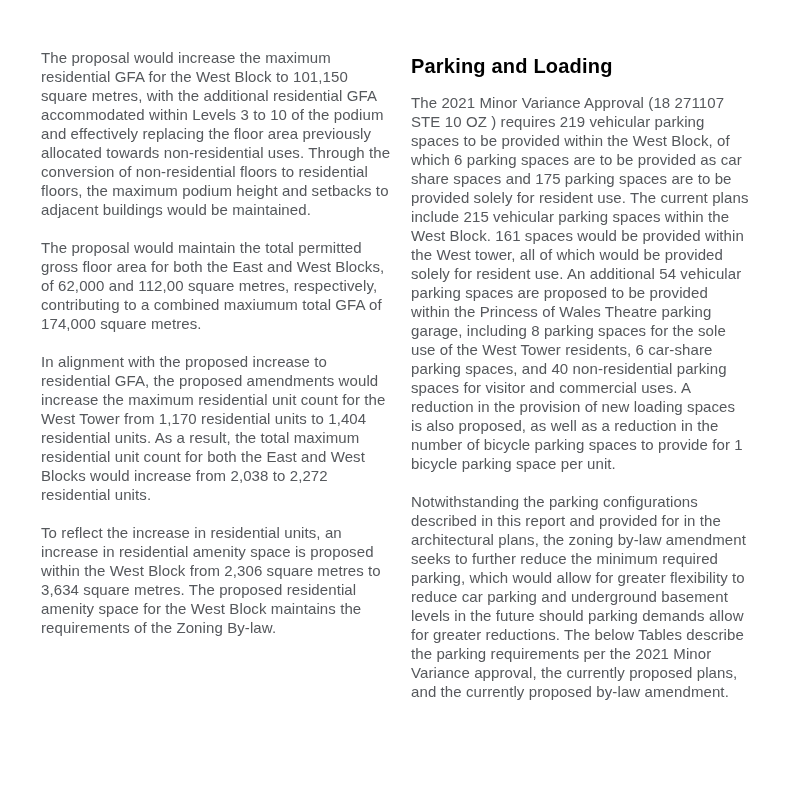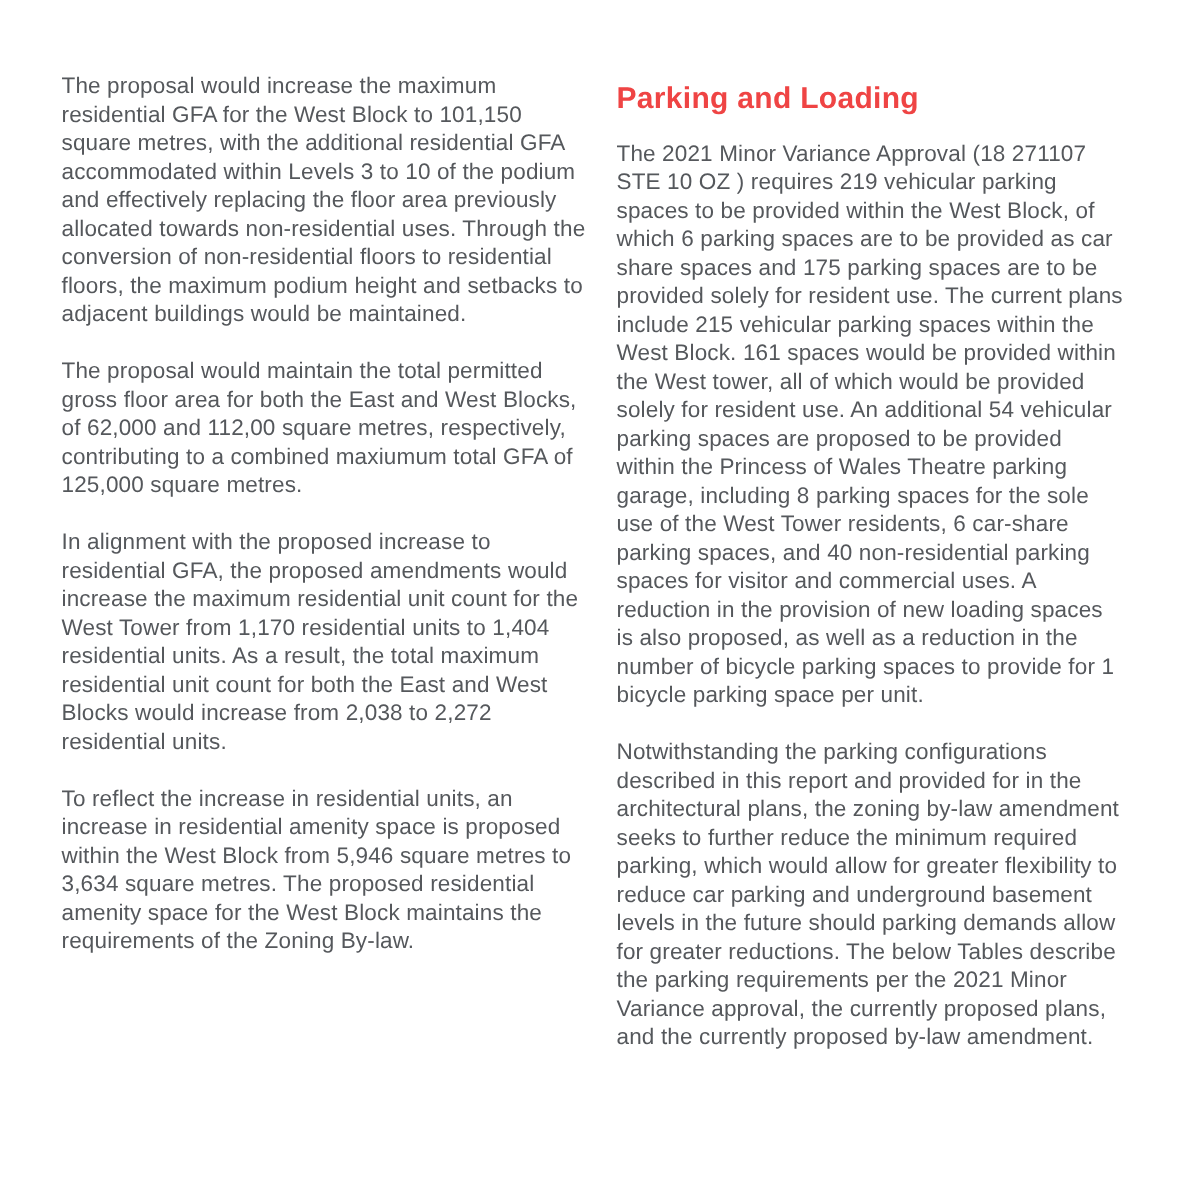--- a/index.html
+++ b/index.html
@@ -40,38 +40,38 @@
     letter-spacing: 0.1px;
     color: #55585c;
     text-align: left;
   }
   .section-heading {
     margin: 30px 0 15px 0;
     font-size: 20px;
     line-height: 24px;
     font-weight: 700;
     letter-spacing: 0.2px;
-    color: #ef4444;
+    color: #000000;
   }
   .col.right .section-heading:first-child {
     margin-top: 6px;
   }
 </style>
 </head>
 <body>
 
 <div class="page">
 
   <div class="col left">
     <p class="body-text">The proposal would increase the maximum residential GFA for the West Block to 101,150 square metres, with the additional residential GFA accommodated within Levels 3 to 10 of the podium and effectively replacing the floor area previously allocated towards non-residential uses. Through the conversion of non-residential floors to residential floors, the maximum podium height and setbacks to adjacent buildings would be maintained.</p>
-    <p class="body-text">The proposal would maintain the total permitted gross floor area for both the East and West Blocks, of 62,000 and 112,00 square metres, respectively, contributing to a combined maxiumum total GFA of 125,000 square metres.</p>
+    <p class="body-text">The proposal would maintain the total permitted gross floor area for both the East and West Blocks, of 62,000 and 112,00 square metres, respectively, contributing to a combined maxiumum total GFA of 174,000 square metres.</p>
 
     <p class="body-text">In alignment with the proposed increase to residential GFA, the proposed amendments would increase the maximum residential unit count for the West Tower from 1,170 residential units to 1,404 residential units. As a result, the total maximum residential unit count for both the East and West Blocks would increase from 2,038 to 2,272 residential units.</p>
 
-    <p class="body-text">To reflect the increase in residential units, an increase in residential amenity space is proposed within the West Block from 5,946 square metres to 3,634 square metres. The proposed residential amenity space for the West Block maintains the requirements of the Zoning By-law.</p>
+    <p class="body-text">To reflect the increase in residential units, an increase in residential amenity space is proposed within the West Block from 2,306 square metres to 3,634 square metres. The proposed residential amenity space for the West Block maintains the requirements of the Zoning By-law.</p>
   </div>
 
   <div class="col right">
     <h2 class="section-heading">Parking and Loading</h2>
     <p class="body-text">The 2021 Minor Variance Approval (18 271107 STE 10 OZ ) requires 219 vehicular parking spaces to be provided within the West Block, of which 6 parking spaces are to be provided as car share spaces and 175 parking spaces are to be provided solely for resident use. The current plans include 215 vehicular parking spaces within the West Block. 161 spaces would be provided within the West tower, all of which would be provided solely for resident use. An additional 54 vehicular parking spaces are proposed to be provided within the Princess of Wales Theatre parking garage, including 8 parking spaces for the sole use of the West Tower residents, 6 car-share parking spaces, and 40 non-residential parking spaces for visitor and commercial uses. A reduction in the provision of new loading spaces is also proposed, as well as a reduction in the number of bicycle parking spaces to provide for 1 bicycle parking space per unit.</p>
     <p class="body-text">Notwithstanding the parking configurations described in this report and provided for in the architectural plans, the zoning by-law amendment seeks to further reduce the minimum required parking, which would allow for greater flexibility to reduce car parking and underground basement levels in the future should parking demands allow for greater reductions. The below Tables describe the parking requirements per the 2021 Minor Variance approval, the currently proposed plans, and the currently proposed by-law amendment.</p>
   </div>
 
 </div>
 

